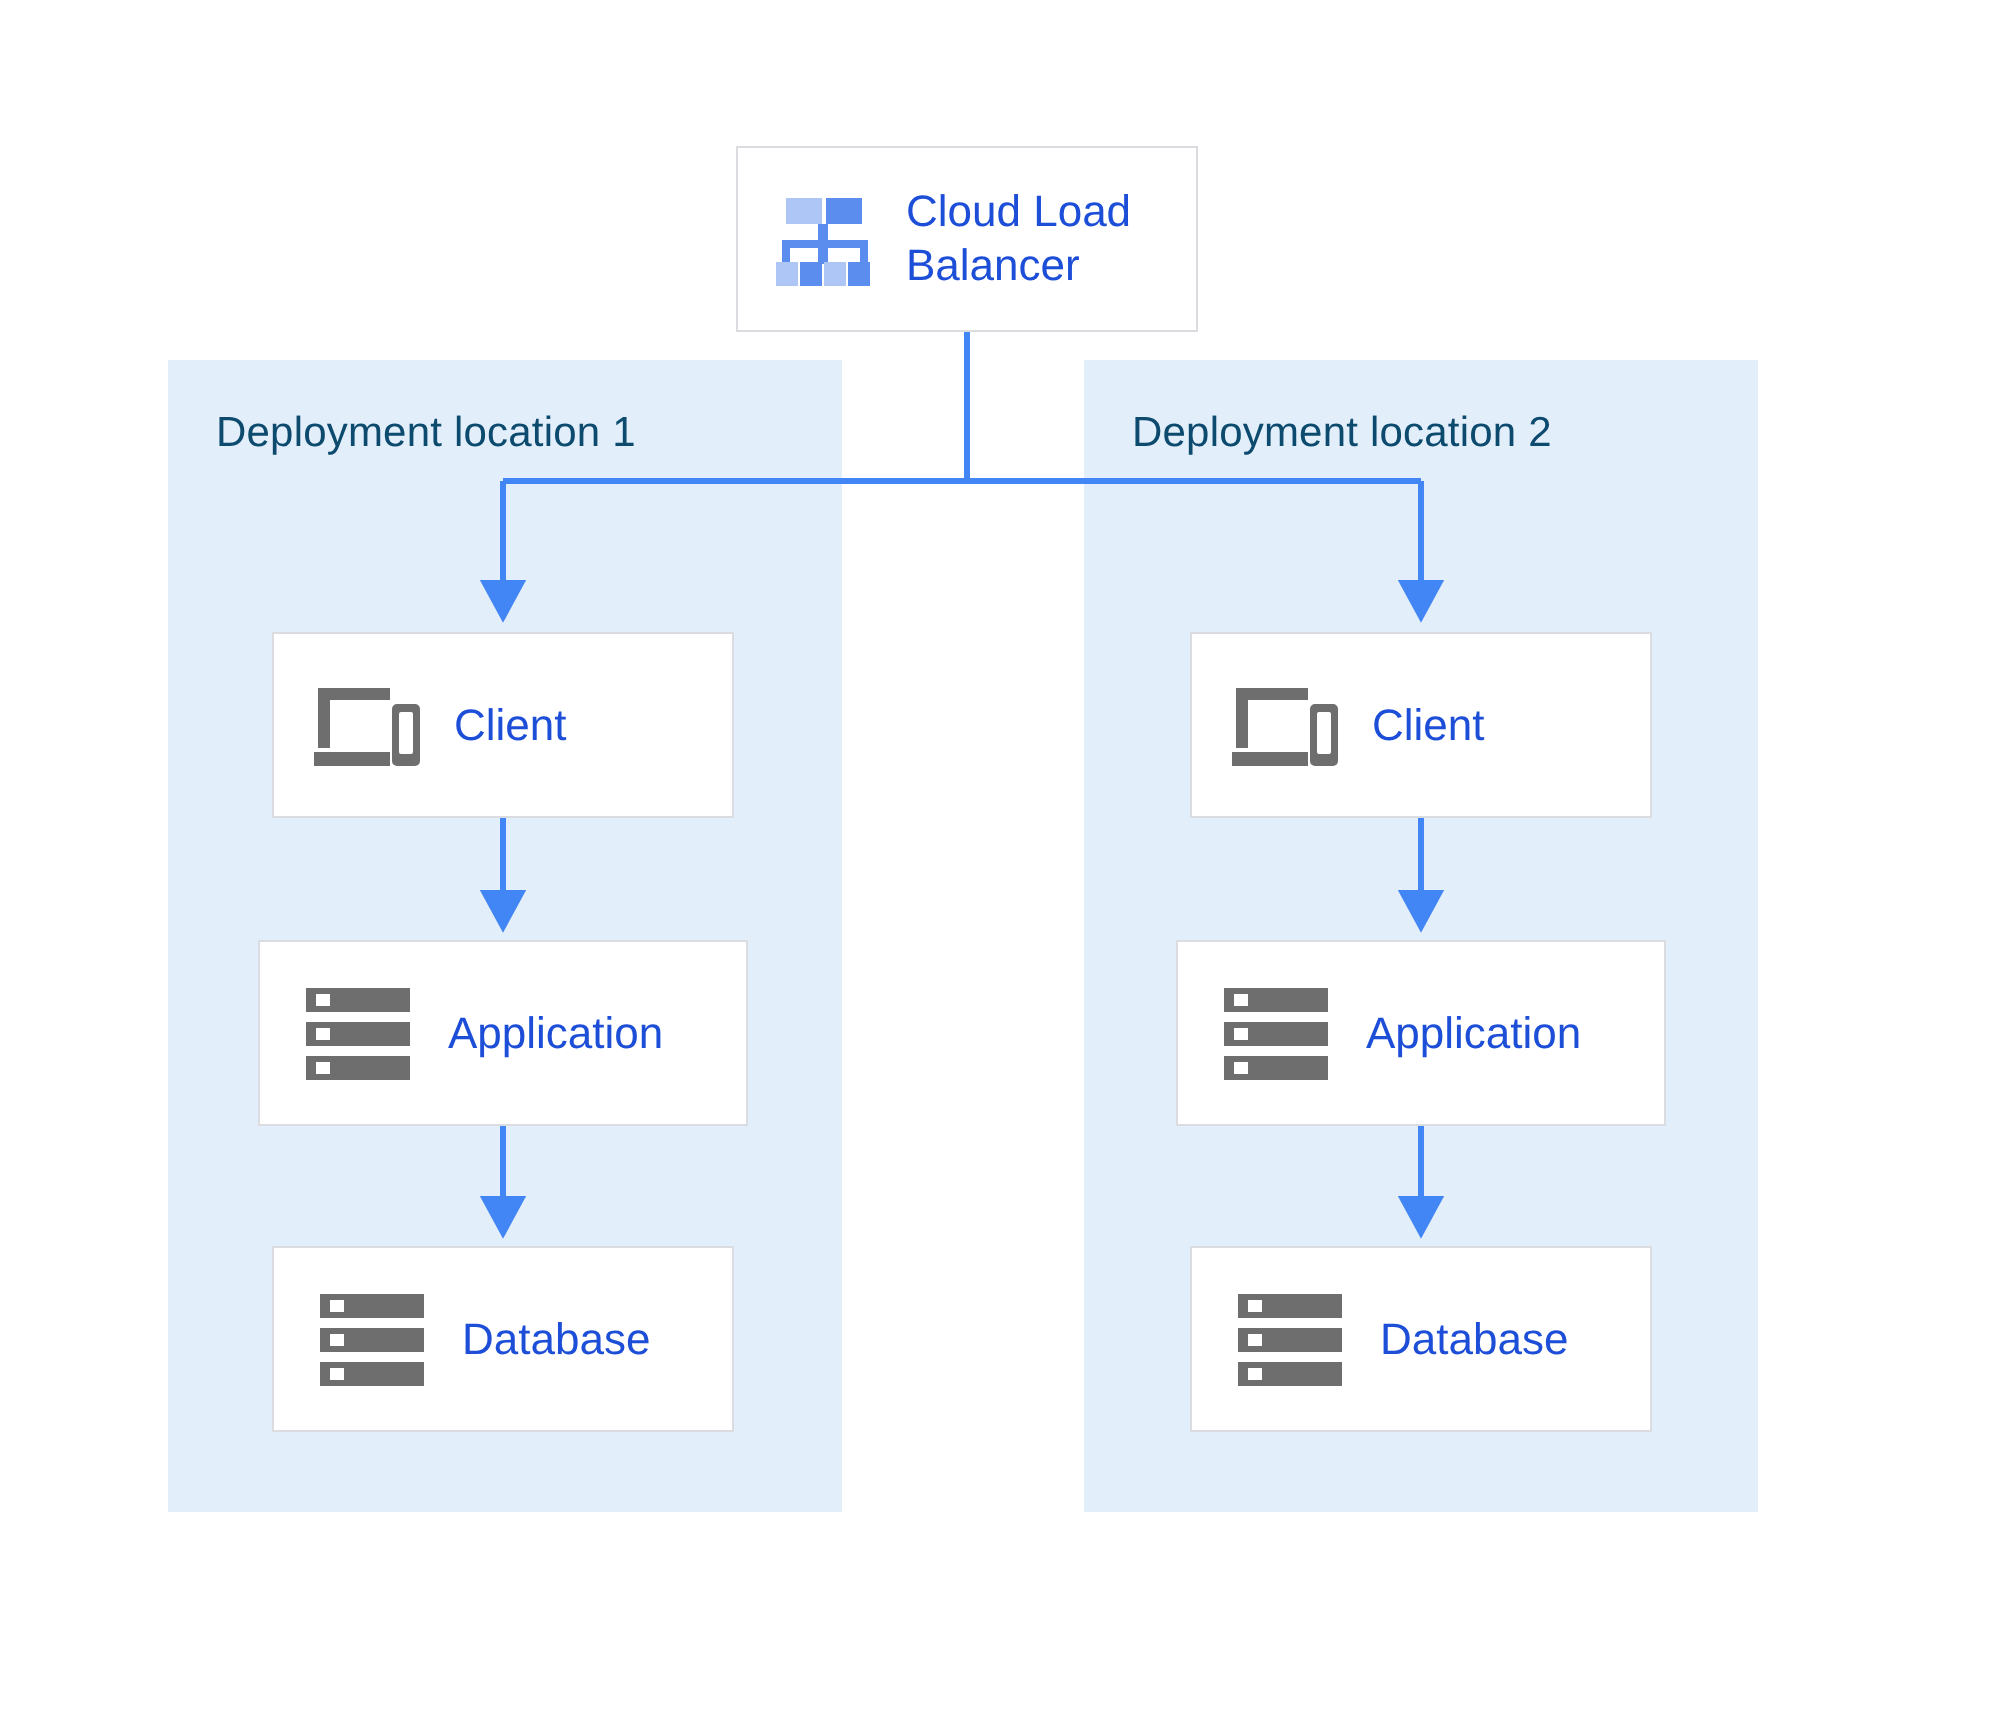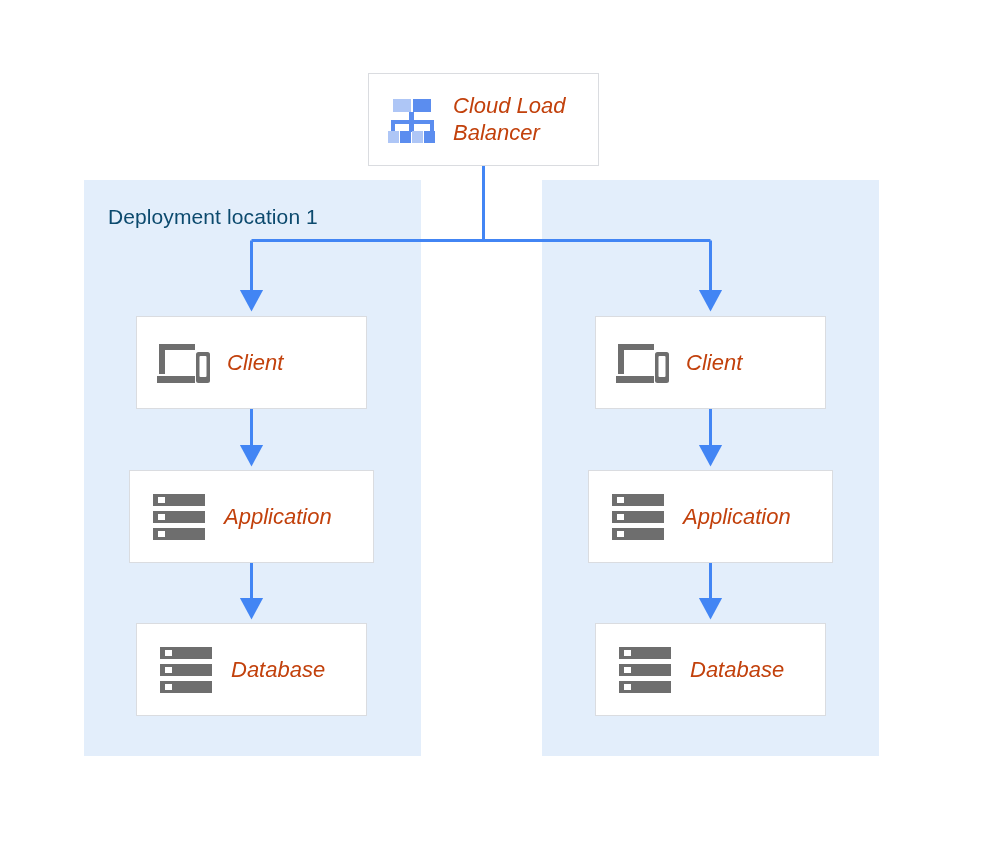--- a/index.html
+++ b/index.html
@@ -40,23 +40,22 @@
   .node-box {
     position: absolute;
     background: #ffffff;
     border: 1px solid #dadce0;
     box-sizing: border-box;
     display: flex;
     align-items: center;
   }
   .node-label {
     font-size: 22px;
-    color: #c2410c;
+    color: #1d4ed8;
     white-space: nowrap;
-    font-style: italic;
   }
 
   
   #node-load-balancer {
     left: 368px; top: 73px; width: 231px; height: 93px;
     padding-left: 18px;
   }
   #node-load-balancer .node-label {
     line-height: 1.22;
     white-space: normal;
@@ -117,20 +116,21 @@
     <path d="M 251.5 409 L 251.5 455" stroke="#4285f4" stroke-width="3" fill="none" marker-end="url(#arrowhead)"></path>
 
     <path d="M 251.5 563 L 251.5 608" stroke="#4285f4" stroke-width="3" fill="none" marker-end="url(#arrowhead)"></path>
 
     <path d="M 710.5 409 L 710.5 455" stroke="#4285f4" stroke-width="3" fill="none" marker-end="url(#arrowhead)"></path>
 
     <path d="M 710.5 563 L 710.5 608" stroke="#4285f4" stroke-width="3" fill="none" marker-end="url(#arrowhead)"></path>
   </svg>
 
   <div class="region-label" id="region-label-1">Deployment location 1</div>
+  <div class="region-label" id="region-label-2">Deployment location 2</div>
 
   <div class="node-box" id="node-load-balancer">
     <svg class="node-icon" width="52" height="52" viewBox="0 0 52 52" xmlns="http://www.w3.org/2000/svg">
 
       <rect x="6" y="5" width="18" height="13" fill="#aec6f6"></rect>
       <rect x="26" y="5" width="18" height="13" fill="#5b8def"></rect>
 
       <rect x="22" y="18" width="5" height="9" fill="#5b8def"></rect>
 
       <rect x="4" y="26" width="43" height="4" fill="#5b8def"></rect>

